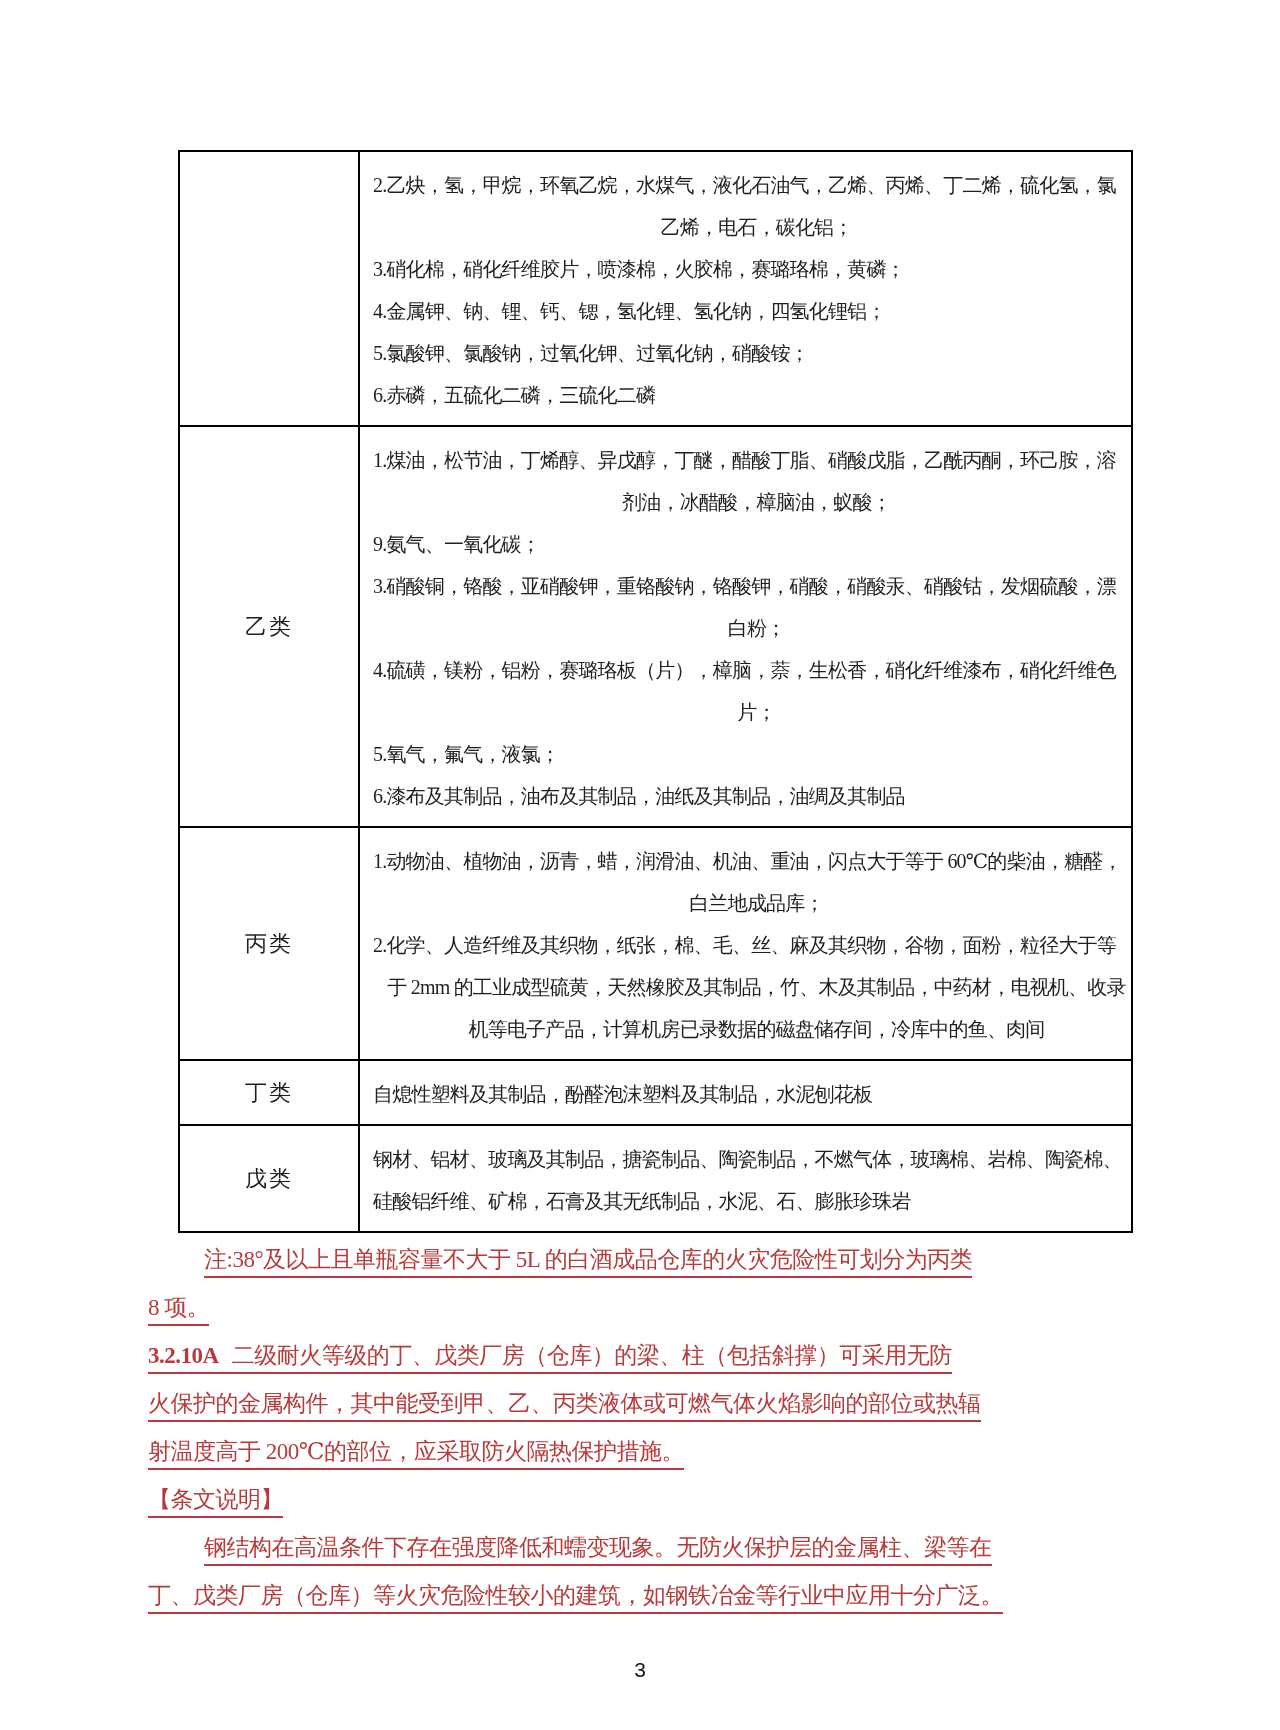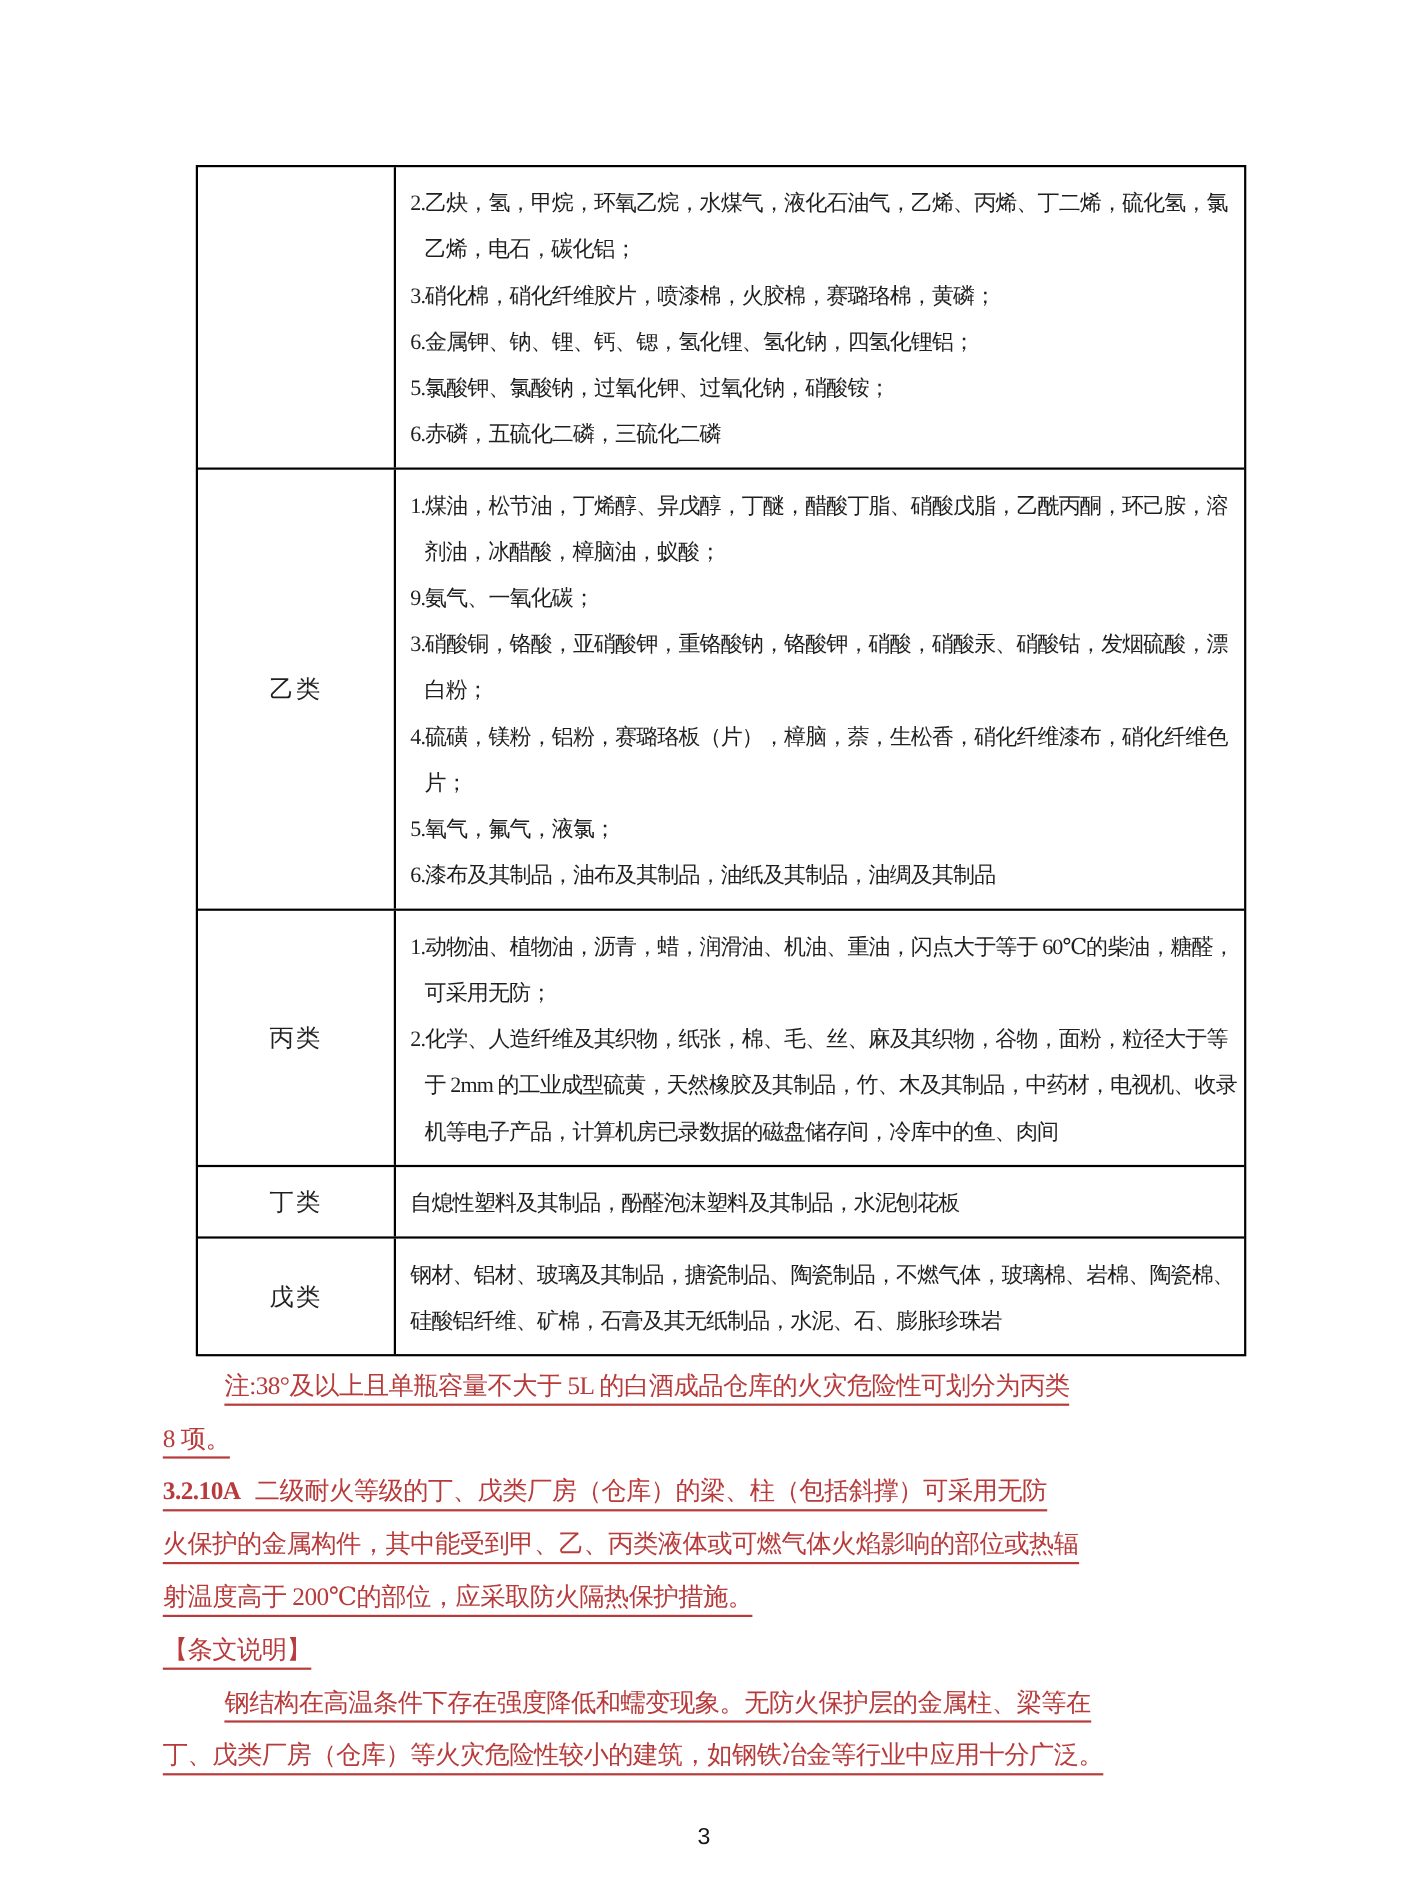--- a/index.html
+++ b/index.html
@@ -26,21 +26,21 @@
     flex:0 0 180px;width:180px;box-sizing:border-box;
     border-right:2px solid var(--border);
     display:flex;align-items:center;justify-content:center;
     font-size:22px;letter-spacing:2px;
   }
   .tcontent{flex:1;padding:12px 4px 9px 13px;min-width:0;}
   .tline{
     height:42px;line-height:42px;font-size:20px;
     letter-spacing:-0.8px;white-space:nowrap;
   }
-  .tline.cont{padding-left:13px;}
+  .tline.cont{padding-left:13px;text-align:center;}
 
   
   .notes{position:absolute;left:148px;top:1240px;width:986px;color:var(--red);}
   .nline{height:48px;line-height:40px;font-size:23px;letter-spacing:-0.5px;white-space:nowrap;}
   .nline.indent{padding-left:56px;}
   .nline .u{border-bottom:2px solid currentColor;padding-bottom:4px;}
   .nline.bold .u{font-weight:normal;}
   .nline .lead{font-weight:bold;margin-right:13px;}
 
   
@@ -55,21 +55,21 @@
 
 <div class="page">
 
   <div class="ftable" id="fire-table">
       <div class="trow">
         <div class="tlabel"></div>
         <div class="tcontent">
           <div class="tline">2.乙炔，氢，甲烷，环氧乙烷，水煤气，液化石油气，乙烯、丙烯、丁二烯，硫化氢，氯</div>
           <div class="tline cont">乙烯，电石，碳化铝；</div>
           <div class="tline">3.硝化棉，硝化纤维胶片，喷漆棉，火胶棉，赛璐珞棉，黄磷；</div>
-          <div class="tline">6.金属钾、钠、锂、钙、锶，氢化锂、氢化钠，四氢化锂铝；</div>
+          <div class="tline">4.金属钾、钠、锂、钙、锶，氢化锂、氢化钠，四氢化锂铝；</div>
           <div class="tline">5.氯酸钾、氯酸钠，过氧化钾、过氧化钠，硝酸铵；</div>
           <div class="tline">6.赤磷，五硫化二磷，三硫化二磷</div>
         </div>
       </div>
       <div class="trow">
         <div class="tlabel">乙类</div>
         <div class="tcontent">
           <div class="tline">1.煤油，松节油，丁烯醇、异戊醇，丁醚，醋酸丁脂、硝酸戊脂，乙酰丙酮，环己胺，溶</div>
           <div class="tline cont">剂油，冰醋酸，樟脑油，蚁酸；</div>
           <div class="tline">9.氨气、一氧化碳；</div>
@@ -78,21 +78,21 @@
           <div class="tline">4.硫磺，镁粉，铝粉，赛璐珞板（片），樟脑，萘，生松香，硝化纤维漆布，硝化纤维色</div>
           <div class="tline cont">片；</div>
           <div class="tline">5.氧气，氟气，液氯；</div>
           <div class="tline">6.漆布及其制品，油布及其制品，油纸及其制品，油绸及其制品</div>
         </div>
       </div>
       <div class="trow">
         <div class="tlabel">丙类</div>
         <div class="tcontent">
           <div class="tline">1.动物油、植物油，沥青，蜡，润滑油、机油、重油，闪点大于等于 60℃的柴油，糖醛，</div>
-          <div class="tline cont">可采用无防；</div>
+          <div class="tline cont">白兰地成品库；</div>
           <div class="tline">2.化学、人造纤维及其织物，纸张，棉、毛、丝、麻及其织物，谷物，面粉，粒径大于等</div>
           <div class="tline cont">于 2mm 的工业成型硫黄，天然橡胶及其制品，竹、木及其制品，中药材，电视机、收录</div>
           <div class="tline cont">机等电子产品，计算机房已录数据的磁盘储存间，冷库中的鱼、肉间</div>
         </div>
       </div>
       <div class="trow">
         <div class="tlabel">丁类</div>
         <div class="tcontent">
           <div class="tline">自熄性塑料及其制品，酚醛泡沫塑料及其制品，水泥刨花板</div>
         </div>

